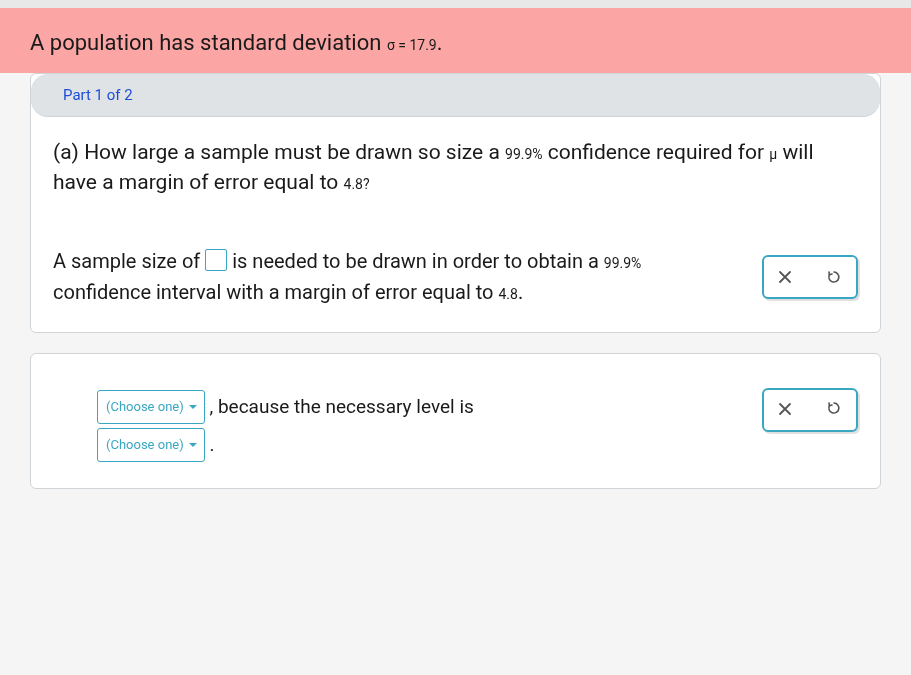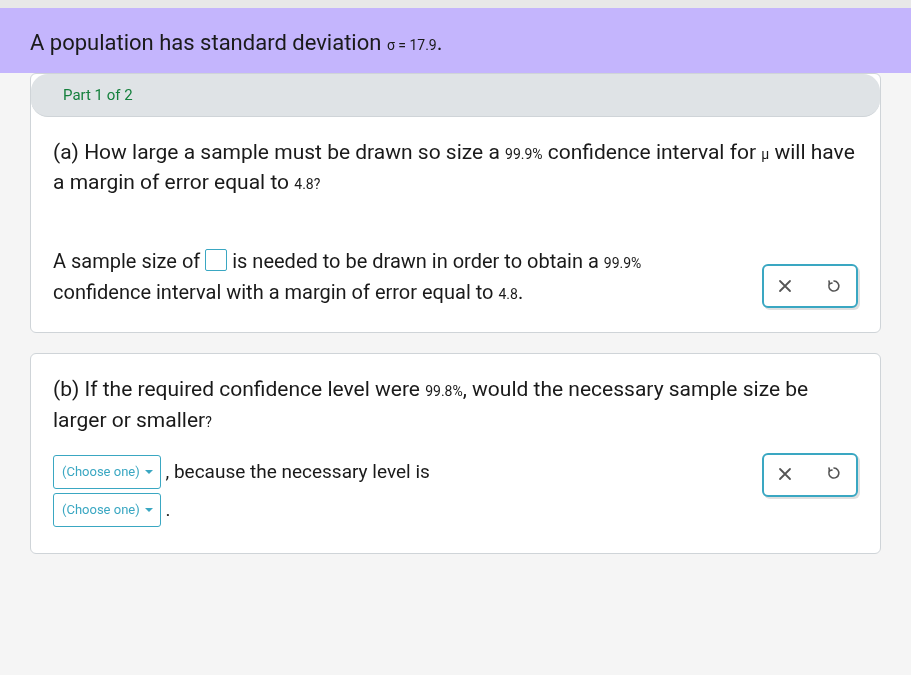--- a/index.html
+++ b/index.html
@@ -10,50 +10,50 @@
     color: #1a1a1a;
     width: 911px;
   }
   .gray-bar {
     height: 8px;
     background: #e8e8e8;
   }
   .intro {
     padding: 22px 30px 18px 30px;
     font-size: 22px;
-    background: #c4b5fd;
+    background: #fca5a5;
   }
   .intro .small { font-size: 14px; }
   .card {
     margin: 0 30px 20px 30px;
     border: 1px solid #cfd4d8;
     border-radius: 6px;
     background: #fff;
     overflow: hidden;
   }
   .card-header {
     background: #dfe3e6;
     padding: 12px 32px;
     font-size: 15px;
-    color: #15803d;
+    color: #1d4ed8;
     border-bottom: 1px solid #cfd4d8;
     border-radius: 17px;
   }
   .card-body {
     padding: 20px 22px 24px 22px;
   }
   .question {
     font-size: 21px;
     line-height: 1.45;
     margin-bottom: 18px;
   }
   .question .small { font-size: 14px; }
   .answer-row {
     display: flex;
-    align-items: flex-end;
+    align-items: center;
     gap: 24px;
   }
   .answer-text {
     font-size: 20px;
     line-height: 1.55;
     flex: 1;
   }
   .answer-text .small { font-size: 14px; }
   .input-box {
     display: inline-block;
@@ -94,21 +94,21 @@
     vertical-align: 2px;
     background: #fff;
   }
   .dropdown svg { display: block; }
   .answer-row-b {
     display: flex;
     align-items: flex-start;
     gap: 20px;
     margin-top: 14px;
   }
-  .answer-flow-b { flex: 1; font-size: 19px; line-height: 2; }
+  .answer-flow-b { flex: 1; font-size: 19px; line-height: 2; margin-left: 44px; }
   .toolbox-b {
     flex-shrink: 0;
     border: 2px solid #3aa7c2;
     border-radius: 6px;
     padding: 10px 14px;
     display: flex;
     align-items: center;
     gap: 34px;
     background: #fff;
     box-shadow: 2px 2px 0 rgba(0,0,0,0.12);
@@ -122,21 +122,21 @@
 <div class="gray-bar"></div>
 
 <div class="intro">
   <span>A population has standard deviation </span><span class="small">σ = 17.9</span><span>.</span>
 </div>
 
 <div class="card">
   <div class="card-header">Part 1 of 2</div>
   <div class="card-body">
     <div class="question">
-      <span>(a) How large a sample must be drawn so size a </span><span class="small">99.9%</span><span> confidence interval for </span><span class="small">μ</span><span> will have a margin of error equal to </span><span class="small">4.8?</span><br>
+      <span>(a) How large a sample must be drawn so size a </span><span class="small">99.9%</span><span> confidence required for </span><span class="small">μ</span><span> will have a margin of error equal to </span><span class="small">4.8?</span><br>
       <br>
     </div>
 
     <div class="answer-row">
       <div class="answer-text">
         <span>A sample size of </span><span class="input-box"></span><span> is needed to be drawn in order to obtain a </span><span class="small">99.9%</span><span> confidence interval with a margin of error equal to </span><span class="small">4.8</span><span>.</span>
       </div>
       <div class="toolbox">
         <span class="tool-btn">
           <svg width="14" height="14" viewBox="0 0 14 14">
@@ -149,23 +149,20 @@
               <path d="M3 3 L3.5 5.8 L6 5" stroke="#555" stroke-width="1.6" fill="none" stroke-linecap="round" stroke-linejoin="round"></path>
             </svg>
         </span>
       </div>
     </div>
   </div>
 </div>
 
 <div class="card">
   <div class="card-body">
-    <div class="question">
-      <span>(b) If the required confidence level were </span><span class="small">99.8%</span><span>, would the necessary sample size be larger or smaller</span><span class="small">?</span>
-    </div>
 
     <div class="answer-row-b">
       <div class="answer-flow-b">
         <span class="dropdown">
           <span>(Choose one)</span>
           <svg width="10" height="10" viewBox="0 0 10 10">
               <path d="M1 3 L5 7 L9 3 Z" fill="#3aa7c2"></path>
             </svg>
         </span><span> , because the necessary level is</span><br>
         <span class="dropdown">

